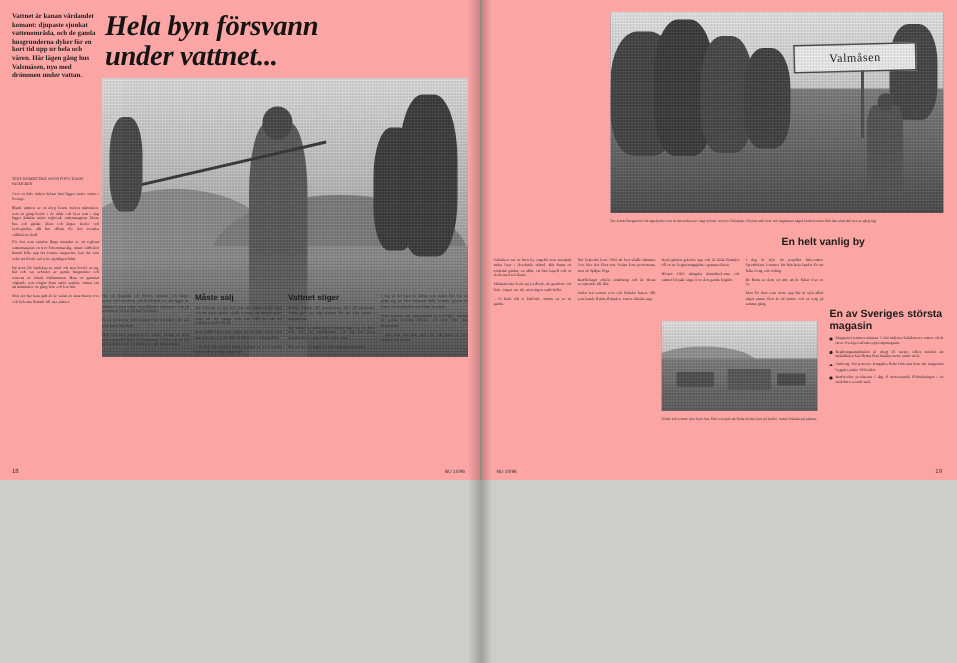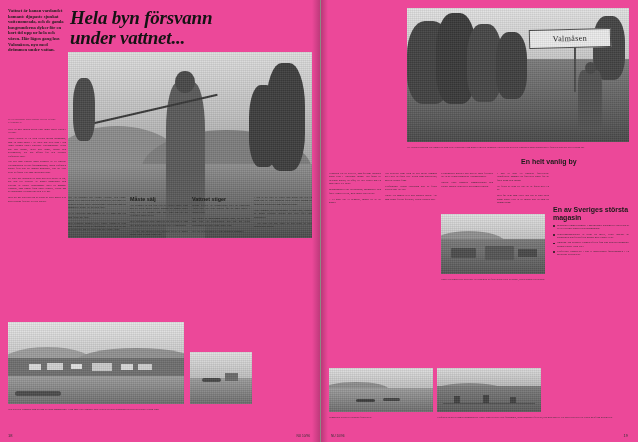--- a/index.html
+++ b/index.html
@@ -18,22 +18,22 @@
   .spread {
     position: relative;
     width: 638px;
     height: 442px;
     background: #cfcdc8;
     box-sizing: border-box;
   }
   .page {
     position: absolute;
     top: 0;
-    height: 442px;
-    background: #ec4899;
+    height: 320px;
+    background: #fca5a5;
     box-sizing: border-box;
     overflow: hidden;
   }
   .page-left  { left: 0;    width: 320px; padding: 6px 8px 10px 8px; }
   .page-right { left: 320px; width: 318px; padding: 6px 8px 10px 8px;
                 border-left: 1px solid #b3afa7; }
 
   
   .gutter {
     position: absolute;

